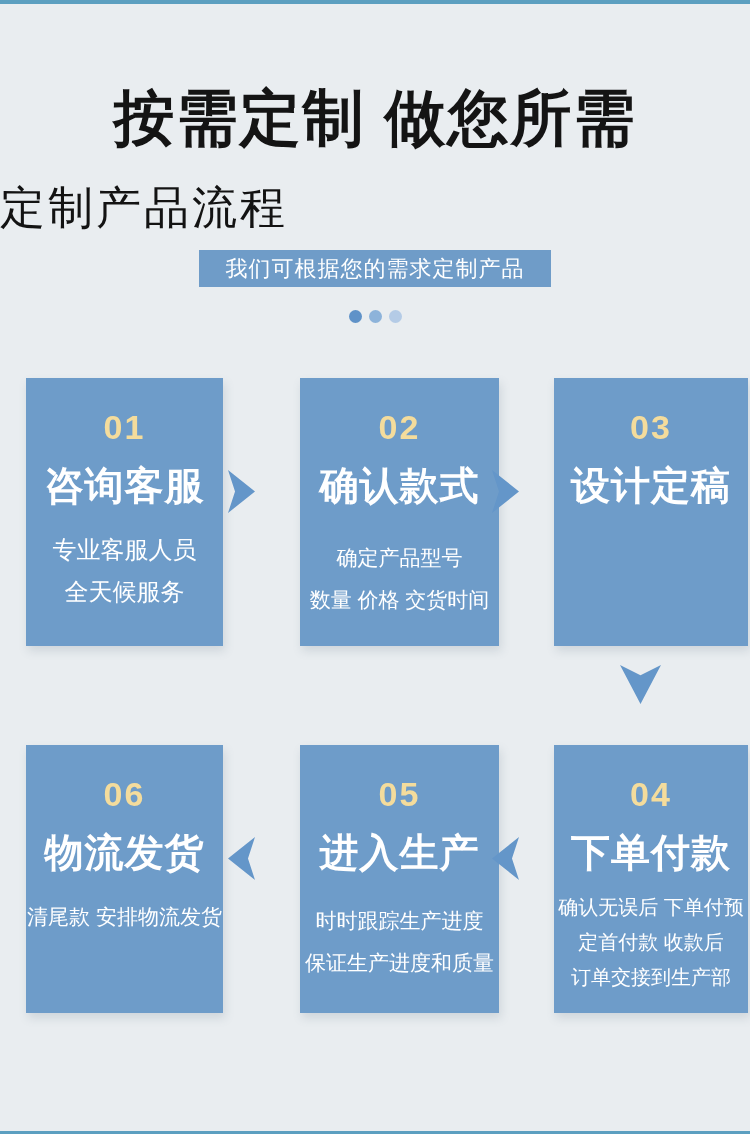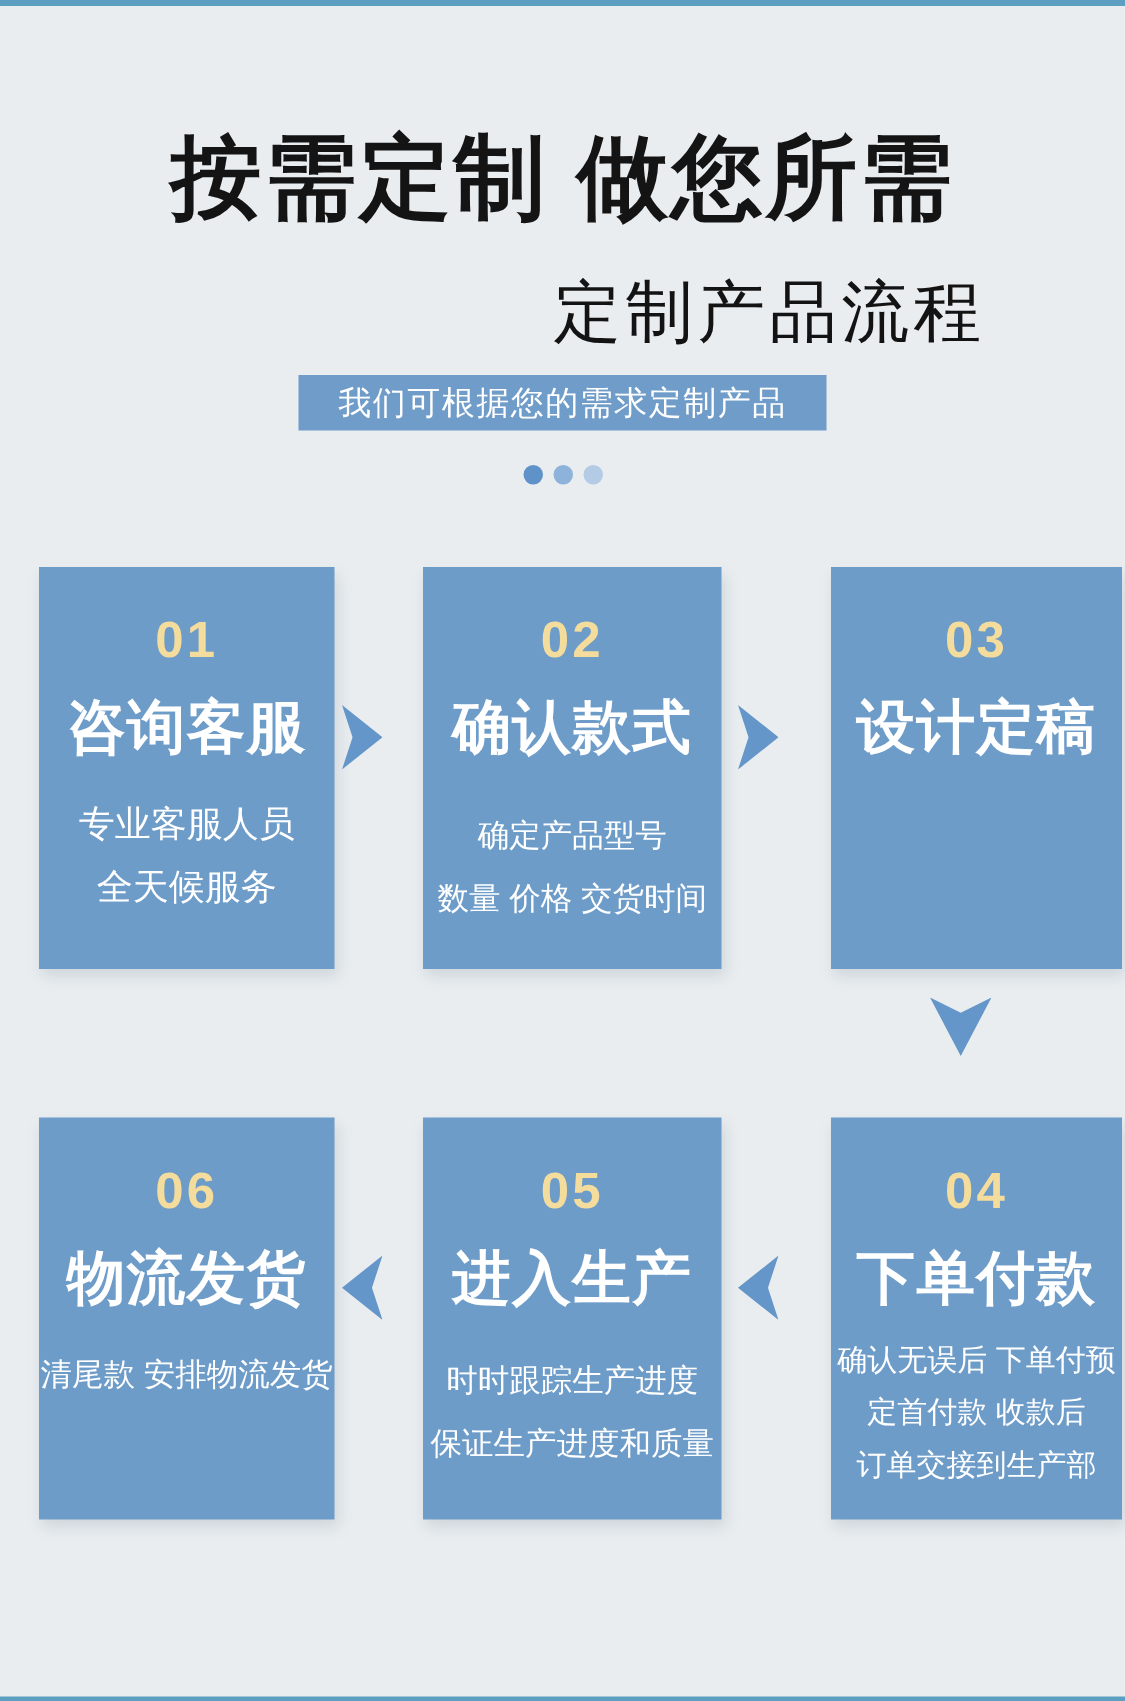--- a/index.html
+++ b/index.html
@@ -21,21 +21,21 @@
   .edge-bar.top{top:0;height:4px;}
   .edge-bar.bottom{bottom:0;height:3px;}
   .main-title{
     position:absolute;top:78px;left:0;width:750px;
     text-align:center;
     font-size:61px;font-weight:900;color:#141414;
     letter-spacing:2px;white-space:nowrap;
   }
   .sub-title{
     position:absolute;top:178px;left:0;width:657px;
-    text-align:right;
+    text-align:left;
     font-size:45px;font-weight:400;color:#131313;
     letter-spacing:3px;
   }
   .banner{
     position:absolute;top:250px;left:199px;width:352px;height:37px;
     background:#6f9cc8;
     color:#ffffff;font-size:22px;letter-spacing:1px;
     display:flex;align-items:center;justify-content:center;
     white-space:nowrap;
   }
@@ -51,21 +51,21 @@
 
   .step-box{
     position:absolute;top:0;height:268px;
     background:#6e9cc9;
     box-shadow:2px 5px 9px rgba(90,110,130,0.18);
     display:flex;flex-direction:column;align-items:center;
     padding-top:30px;box-sizing:border-box;
     color:#fff;text-align:center;margin-left:16px;
   }
   .pos-a{left:10px;width:197px;}
-  .pos-b{left:266px;width:199px;}
+  .pos-b{left:284px;width:199px;}
   .pos-c{left:538px;width:194px;}
 
   .step-number{
     font-size:34px;font-weight:700;color:#f4dc9c;
     line-height:38px;letter-spacing:2px;
   }
   .step-title{
     margin-top:17px;
     font-size:39px;font-weight:700;color:#ffffff;
     line-height:46px;letter-spacing:1px;white-space:nowrap;

